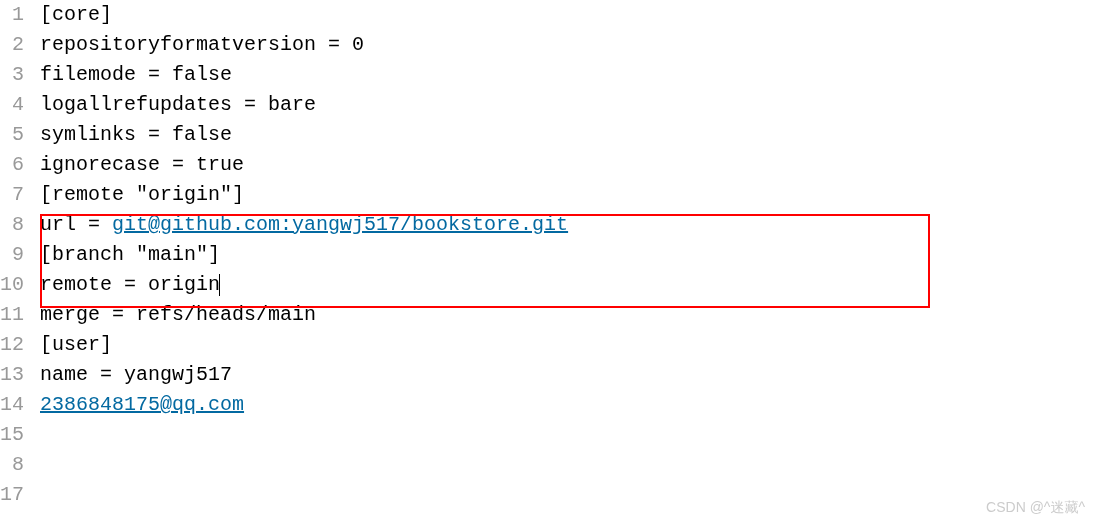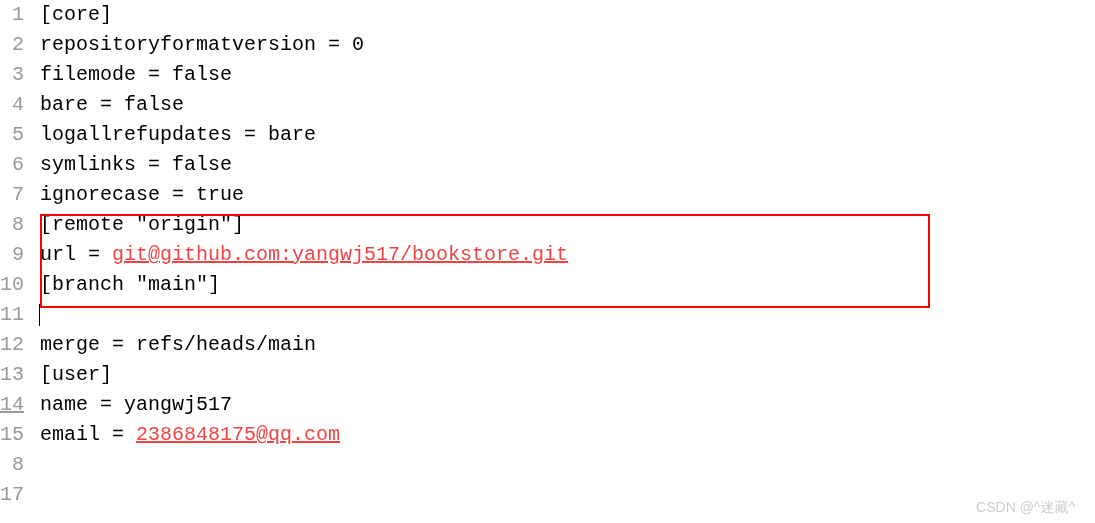--- a/index.html
+++ b/index.html
@@ -32,37 +32,37 @@
       line-height: 30px;
       position: relative;
     }
     .line {
       white-space: pre;
       height: 30px;
       display: flex;
       align-items: center;
     }
     .link {
-      color: #ef4444;
+      color: #0369a1;
       text-decoration: underline;
       cursor: pointer;
     }
     .highlight-box {
       position: absolute;
       border: 2px solid #ff0000;
       pointer-events: none;
       left: 0px;
       top: 214px;
       width: 890px;
       height: 94px;
     }
     .watermark {
       position: absolute;
       bottom: 6px;
-      right: 20px;
+      right: 10px;
       color: #cccccc;
       font-size: 14px;
       font-family: Arial, sans-serif;
     }
     .cursor-mark {
       display: inline-block;
       width: 1px;
       height: 22px;
       background: #000;
       vertical-align: middle;
@@ -80,40 +80,39 @@
       <div class="line" style="justify-content: flex-end;">4</div>
       <div class="line" style="justify-content: flex-end;">5</div>
       <div class="line" style="justify-content: flex-end;">6</div>
       <div class="line" style="justify-content: flex-end;">7</div>
       <div class="line" style="justify-content: flex-end;">8</div>
       <div class="line" style="justify-content: flex-end;">9</div>
       <div class="line" style="justify-content: flex-end;">10</div>
       <div class="line" style="justify-content: flex-end;">11</div>
       <div class="line" style="justify-content: flex-end; margin-left: 10px;">12</div>
       <div class="line" style="justify-content: flex-end;">13</div>
-      <div class="line" style="justify-content: flex-end; text-decoration: underline;">14</div>
+      <div class="line" style="justify-content: flex-end;">14</div>
       <div class="line" style="justify-content: flex-end; padding-left: 8px;">15</div>
       <div class="line" style="justify-content: flex-end;">8</div>
       <div class="line" style="justify-content: flex-end; padding-left: 7px;">17</div>
     </div>
   <div class="code-area">
 
   <div class="line"><span>[core]</span></div>
       <div class="line">        <span>repositoryformatversion = 0</span></div>
       <div class="line">        <span>filemode = false</span></div>
-      <div class="line">        <span>bare = false</span></div>
       <div class="line">        <span>logallrefupdates = bare</span></div>
       <div class="line">        <span>symlinks = false</span></div>
       <div class="line">        <span>ignorecase = true</span></div>
       <div class="line"><span>[remote "origin"]</span></div>
       <div class="line">        <span>url = </span><span class="link">git@github.com:yangwj517/bookstore.git</span></div>
       <div class="line"><span>[branch "main"]</span></div>
-      <div class="line">        <span class="cursor-mark"></span></div>
+      <div class="line">        <span>remote = origin</span><span class="cursor-mark"></span></div>
       <div class="line">        <span>merge = refs/heads/main</span></div>
       <div class="line"><span>[user]</span></div>
       <div class="line">        <span>name = yangwj517</span></div>
-      <div class="line">        <span>email = </span><span class="link">2386848175@qq.com</span></div>
+      <div class="line">        <span class="link">2386848175@qq.com</span></div>
       <div class="line"><span></span></div>
       <div class="highlight-box"></div>
     </div>
 </div>
 
 <div class="watermark">CSDN @^迷藏^</div>
 
 </body></html>

